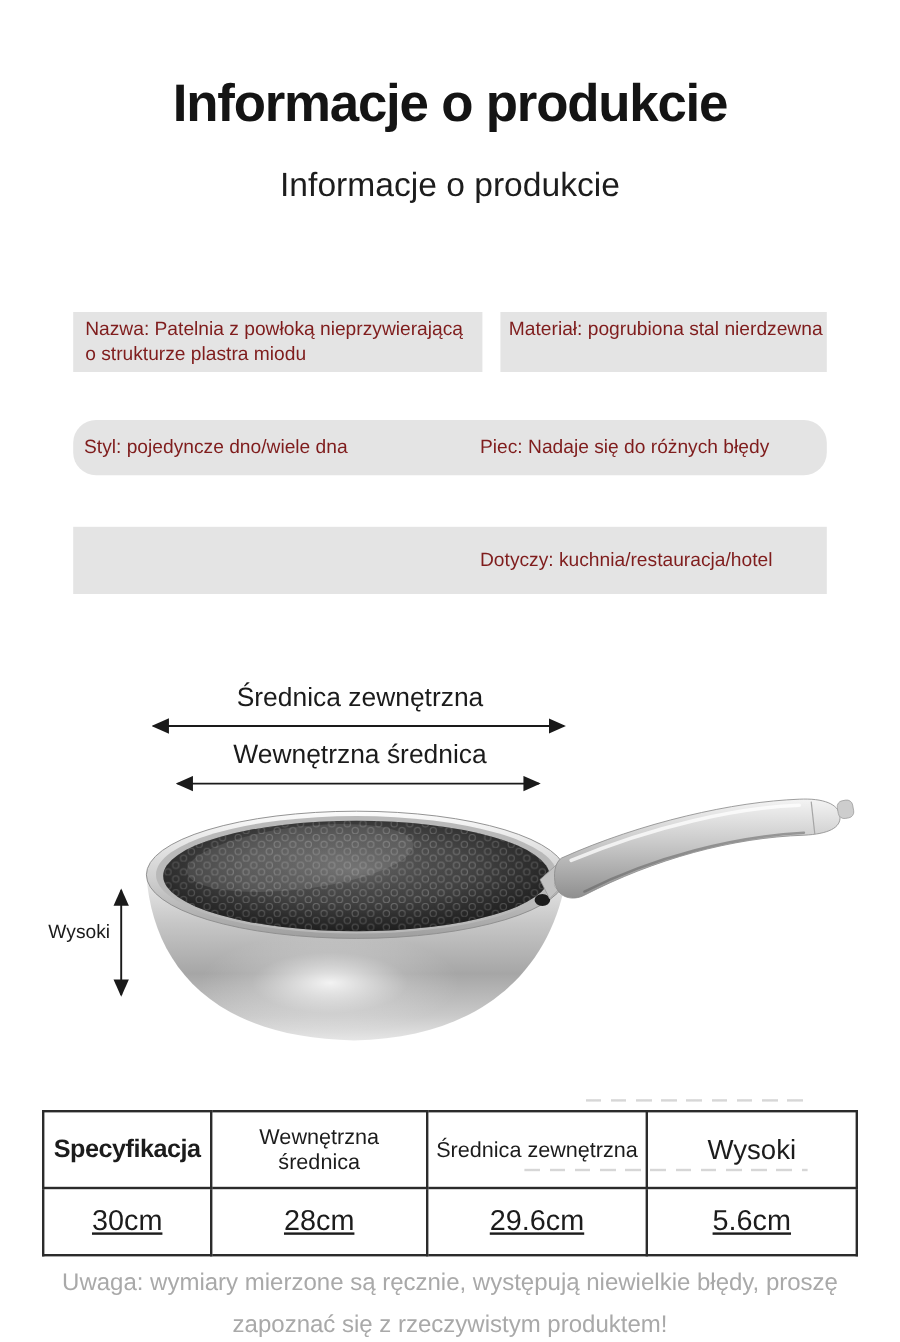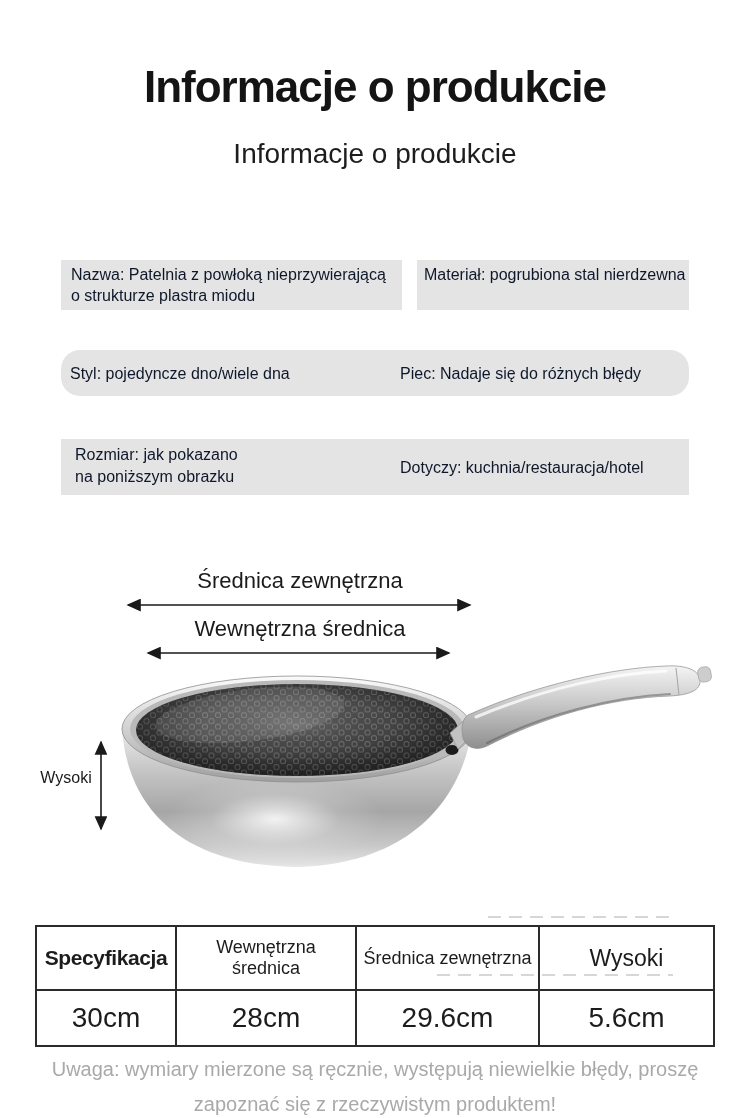--- a/index.html
+++ b/index.html
@@ -9,21 +9,21 @@
   }
   .title{
     position:absolute;top:50px;left:0;width:750px;text-align:center;
     font-size:44px;font-weight:700;letter-spacing:-1px;color:#141414;margin:0;
   }
   .subtitle{
     position:absolute;top:126px;left:0;width:750px;text-align:center;
     font-size:28px;font-weight:400;color:#1d1d1d;margin:0;
   }
   
-  .spec-row{position:absolute;left:61px;width:628px;font-size:16px;line-height:21px;color:#0f172a;}
+  .spec-row{position:absolute;left:61px;width:628px;font-size:16px;line-height:21px;color:#7f1d1d;}
   .row1{top:248px;height:50px;display:flex;gap:15px;}
   .row1 .cell{background:var(--info-bar-bg,#e4e4e4);}
   .row1 .cell.l{width:341px;box-sizing:border-box;padding:4px 6px 0 10px;}
   .row1 .cell.r{flex:1;box-sizing:border-box;padding:4px 0 17px 7px;}
   .bar{background:var(--info-bar-bg,#e4e4e4);}
   .row2{top:338px;height:46px;border-radius:19px;}
   .row3{top:427px;height:56px;}
   .bar .l2{position:absolute;left:9px;top:50%;transform:translateY(-50%);white-space:nowrap;}
   .bar .l3{position:absolute;left:14px;top:5px;width:170px;line-height:22px;}
   .bar .r2{position:absolute;left:339px;top:50%;transform:translateY(-50%);white-space:nowrap;}
@@ -35,21 +35,21 @@
   .pan-svg{position:absolute;top:545px;left:0;}
   
   table.spec{
     position:absolute;top:913px;left:35px;width:678px;border-collapse:collapse;
     table-layout:fixed;text-align:center;color:#1c1c1c;
   }
   table.spec th, table.spec td{border:2px solid var(--table-border,#2b2b2b);padding:4px;overflow:hidden;}
   table.spec th{height:54px;font-weight:400;font-size:18px;}
   table.spec th.h-first{font-weight:700;font-size:21px;letter-spacing:-0.4px;}
   table.spec th.h-last{font-size:23px;}
-  table.spec td{height:46px;font-size:28px;}
+  table.spec td{height:46px;font-size:24px;text-decoration:underline;}
   
   .wm{position:absolute;height:2px;opacity:.75;
       background:repeating-linear-gradient(90deg,#c9c9c9 0 13px,transparent 13px 21px);}
   .wm1{top:904px;left:488px;width:182px;}
   .wm2{top:962px;left:437px;width:236px;}
   
   .note{
     position:absolute;top:1040px;left:35px;width:680px;margin:0;text-align:center;
     font-size:20px;line-height:35px;color:var(--note-text,#a9a9a9);
   }
@@ -66,21 +66,20 @@
     <div class="cell l">Nazwa: Patelnia z powłoką nieprzywierającą o strukturze plastra miodu</div>
     <div class="cell r">Materiał: pogrubiona stal nierdzewna</div>
   </div>
 
   <div class="spec-row bar row2">
     <div class="l2">Styl: pojedyncze dno/wiele dna</div>
     <div class="r2">Piec: Nadaje się do różnych błędy</div>
   </div>
 
   <div class="spec-row bar row3">
-    <div class="l3">Rozmiar: jak pokazano na poniższym obrazku</div>
     <div class="r2">Dotyczy: kuchnia/restauracja/hotel</div>
   </div>
 
   <div class="diag-label outer-label">Średnica zewnętrzna</div>
   <div class="diag-label inner-label">Wewnętrzna średnica</div>
   <div class="height-label">Wysoki</div>
 
   <svg class="pan-svg" width="750" height="330" viewBox="0 0 750 330">
     <defs>
       <marker id="ah-e" markerWidth="10" markerHeight="9" refX="8" refY="4" orient="auto">

